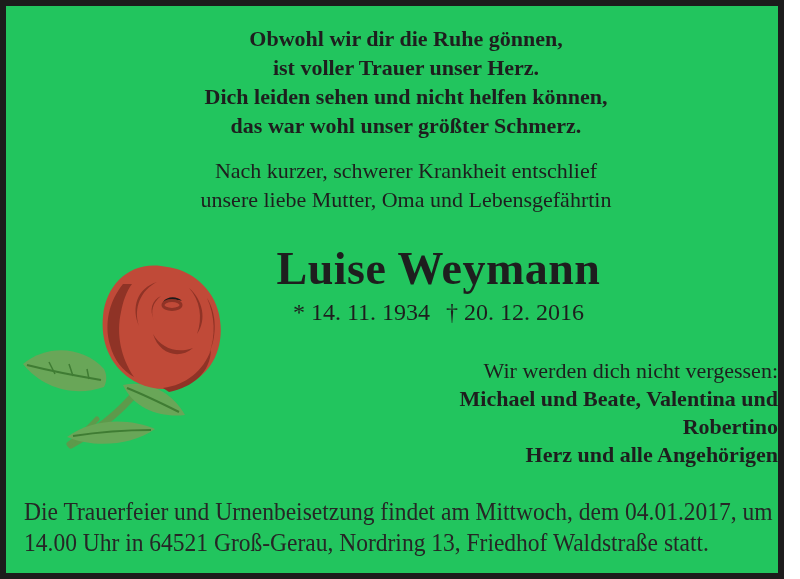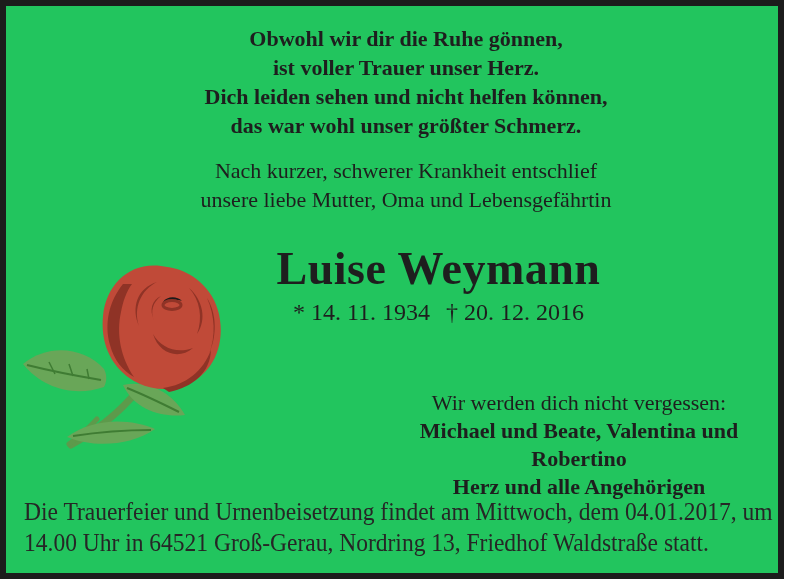--- a/index.html
+++ b/index.html
@@ -62,22 +62,21 @@
   }
   .vital .sym {
     margin-right: 6px;
   }
   .mourners {
     position: absolute;
     left: 374px;
     top: 351px;
     font-size: 22px;
     line-height: 28px;
-    text-align: center;
-    margin-top: 32px;
+    text-align: right;
   }
   .mourners .bold-line {
     font-weight: bold;
   }
   .funeral {
     position: absolute;
     left: 18px;
     top: 490px;
     font-size: 25px;
     line-height: 31px;

